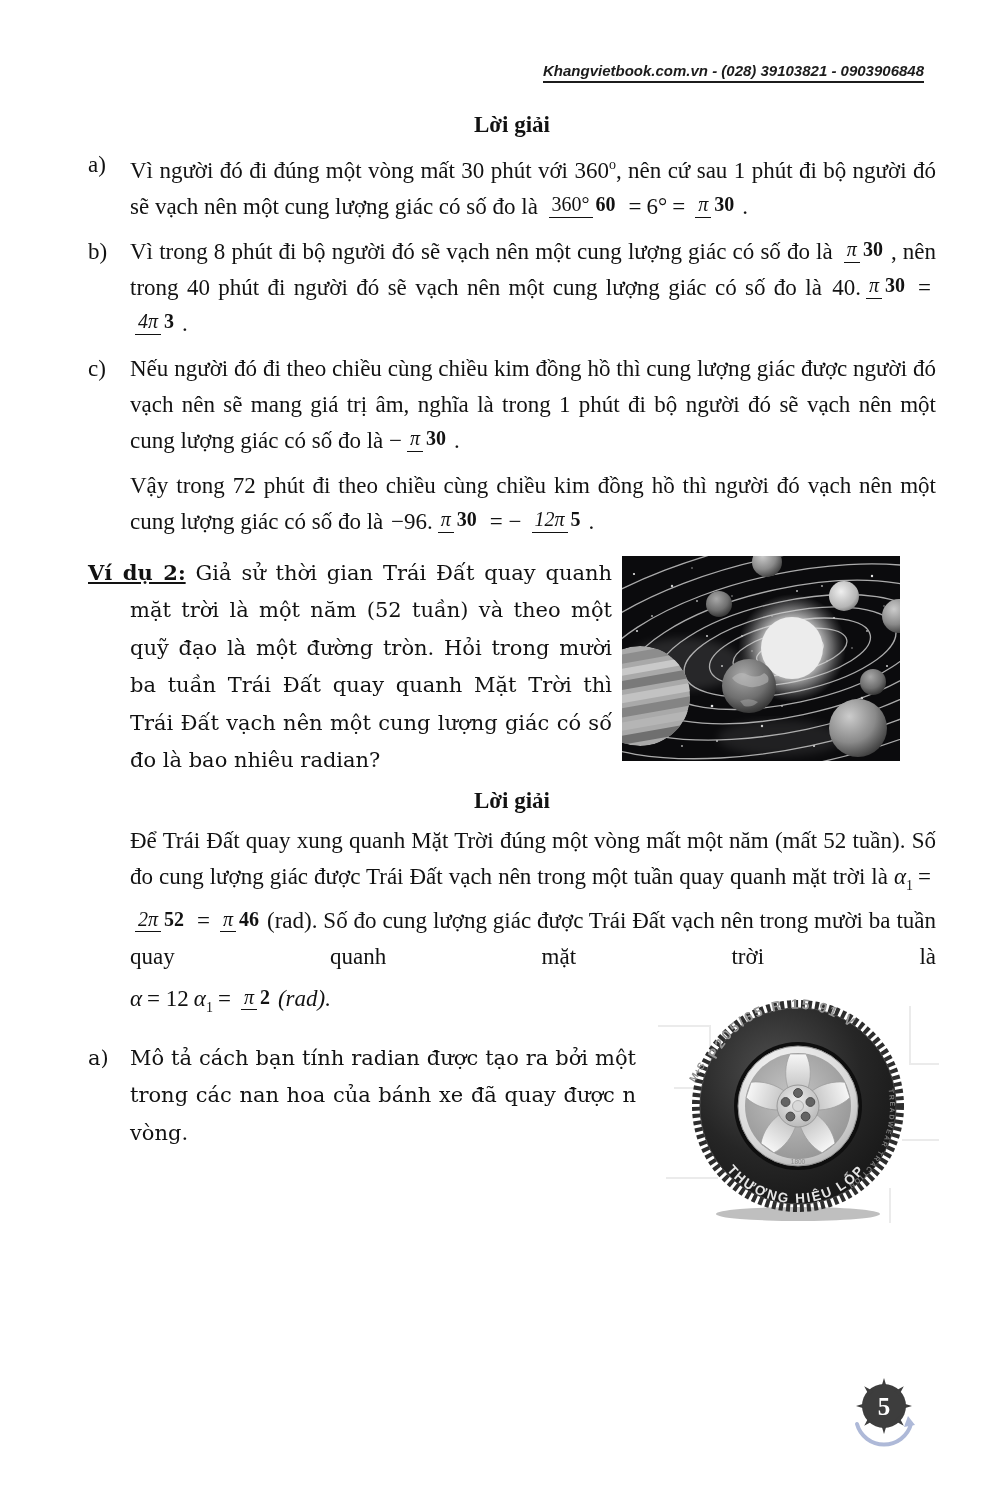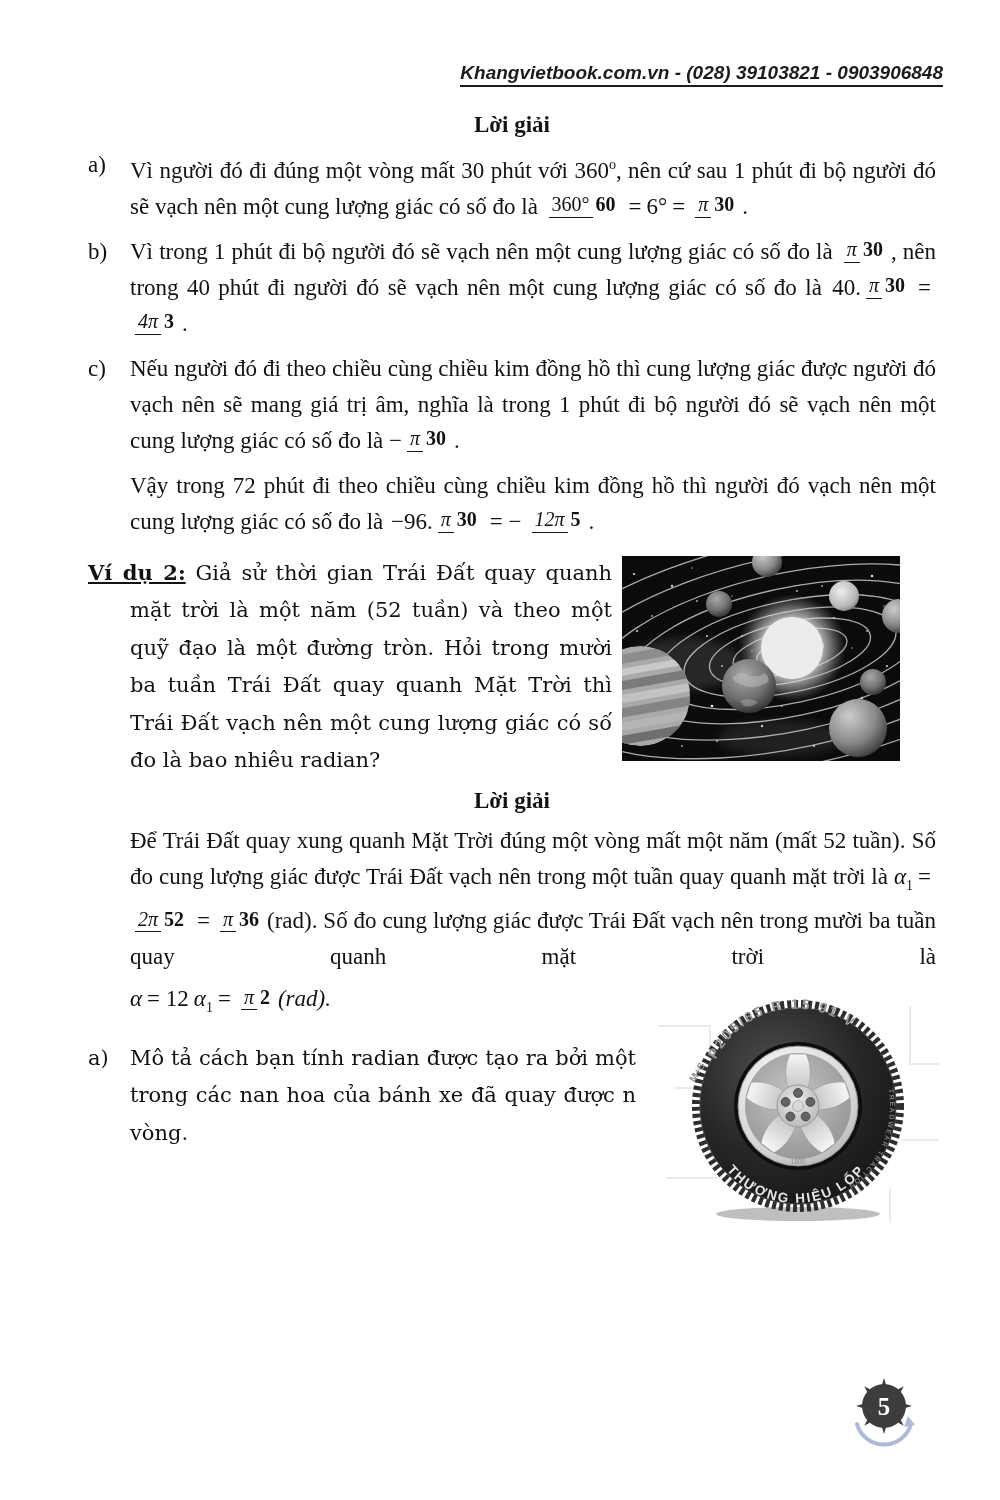--- a/index.html
+++ b/index.html
@@ -2,23 +2,23 @@
 <html><head>
 <meta charset="utf-8">
 <style>
   html,body { margin:0; padding:0; background:#e9e9e9; }
   .page {
     width:1000px; height:1500px; position:relative; margin:0 auto;
     background:#ffffff; overflow:hidden;
     font-family:"Liberation Serif","DejaVu Serif",serif; color:#121212;
   }
   
-  .header { position:absolute; top:62px; right:57px;
+  .header { position:absolute; top:62px; right:76px;
     font-family:"Liberation Sans","DejaVu Sans",sans-serif;
-    font-style:italic; font-weight:bold; font-size:19px; color:#1c1c1c; }
+    font-style:italic; font-weight:bold; font-size:15px; color:#1c1c1c; }
   .header .u { border-bottom:2px solid #1c1c1c; padding-bottom:2px; }
 
   .content { position:absolute; left:88px; top:104px; width:848px; }
 
   .section-title { text-align:center; font-weight:bold; font-size:23px;
     margin:8px 0 9px 0; }
 
   .item, .para { position:relative; padding-left:42px; text-align:justify;
     font-size:23px; line-height:36px; }
   .item { margin-bottom:9px; }
@@ -78,21 +78,21 @@
           <span class="fnum">360°</span>
           <span class="fden">60</span>
         </span><span class="op">=</span><span>6°</span><span class="op">=</span><span class="frac">
           <span class="fnum mi">π</span>
           <span class="fden">30</span>
         </span><span>.</span>
     </div>
 
     <div class="item">
       <span class="label">b)</span>
-      <span>Vì trong 1 phút đi bộ người đó sẽ vạch nên một cung lượng giác có số đo là</span>
+      <span>Vì trong 8 phút đi bộ người đó sẽ vạch nên một cung lượng giác có số đo là</span>
       <span class="frac">
           <span class="fnum mi">π</span>
           <span class="fden">30</span>
         </span><span>, nên trong 40 phút đi người đó sẽ vạch nên một cung lượng giác có số đo là</span>
       <span class="coef">40.</span><span class="frac">
           <span class="fnum mi">π</span>
           <span class="fden">30</span>
         </span><span class="op">=</span><span class="frac">
           <span class="fnum mi">4π</span>
           <span class="fden">3</span>
@@ -242,21 +242,21 @@
 
     <div class="section-title">Lời giải</div>
 
     <div class="para justify-last" style="margin-bottom:0;">
       <span>Để Trái Đất quay xung quanh Mặt Trời đúng một vòng mất một năm (mất 52 tuần). Số đo cung lượng giác được Trái Đất vạch nên trong một tuần quay quanh mặt trời là</span>
       <span class="mi">α</span><sub>1</sub><span class="op">=</span><span class="frac">
           <span class="fnum mi">2π</span>
           <span class="fden">52</span>
         </span><span class="op">=</span><span class="frac">
           <span class="fnum mi">π</span>
-          <span class="fden">36</span>
+          <span class="fden">46</span>
         </span><span>(rad).</span>
       <span>Số đo cung lượng giác được Trái Đất vạch nên trong mười ba tuần quay quanh mặt trời là</span>
     </div>
 
     <div class="formula-line">
       <span class="mi">α</span><span class="op">= 12</span><span class="mi">α</span><sub>1</sub><span class="op">=</span><span class="frac">
           <span class="fnum mi">π</span>
           <span class="fden">2</span>
         </span><span class="mi">(rad).</span>
     </div>

